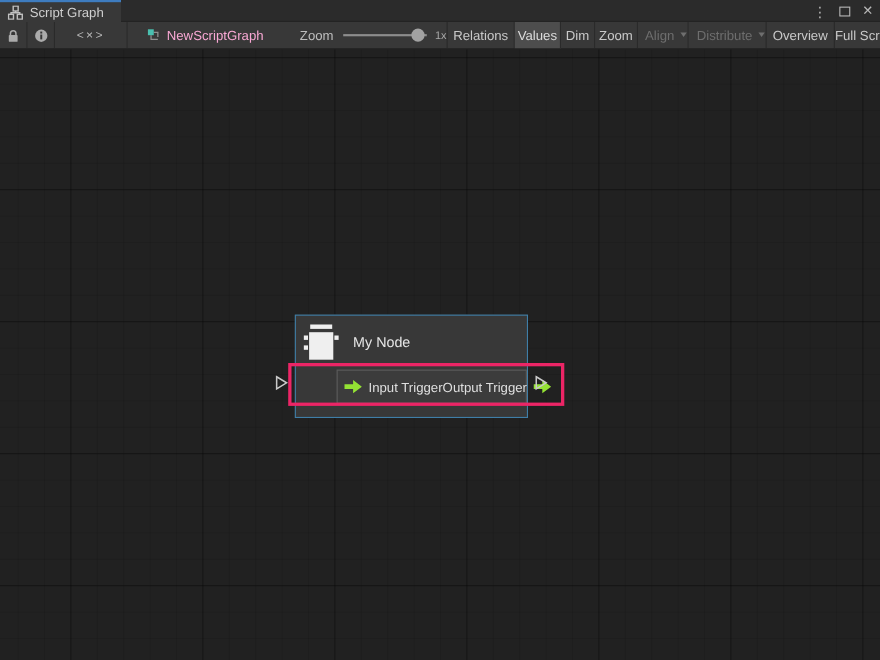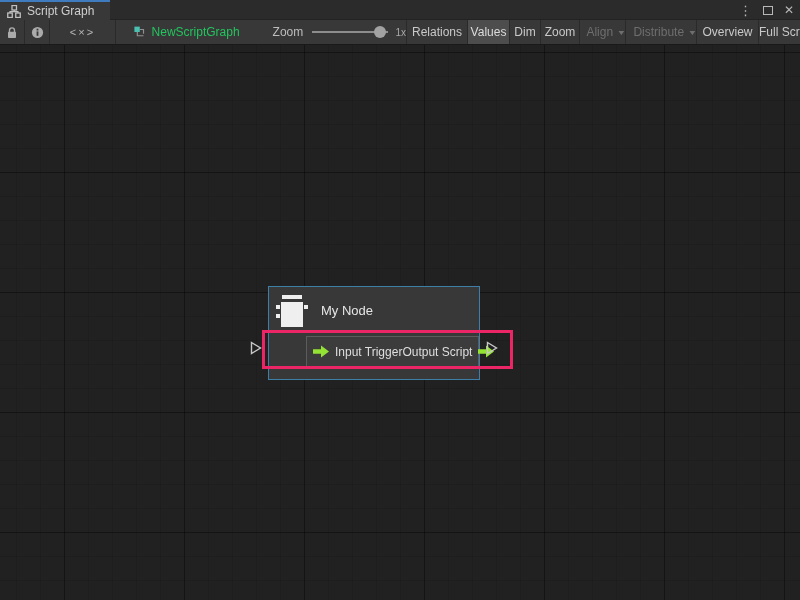--- a/index.html
+++ b/index.html
@@ -31,21 +31,21 @@
   .tbtn {
     flex:0 0 auto; display:flex; align-items:center; justify-content:center;
     border-right:1px solid #2a2a2a; height:24px;
   }
   .tbtn.icon-btn { width:25px; }
   .tbtn.code-btn { width:66px; color:#b9b9b9; letter-spacing:2px; font-size:11px; }
   .graph-sec {
     flex:0 0 auto; width:291px; display:flex; align-items:center;
     border-right:1px solid #2a2a2a; padding-left:18px; height:24px;
   }
-  .graph-name { margin-left:6px; color:#22c55e; }
+  .graph-name { margin-left:6px; color:#f9a8d4; }
   .zoom-label { margin-left:33px; color:#bdbdbd; }
   .slider-track { position:relative; width:92px; height:2px; background:#8d8d8d; margin:0 7px 0 9px; }
   .slider-handle { position:absolute; right:2px; top:-5px; width:12px; height:12px; border-radius:50%; background:#a2a2a2; }
   .zoom-value { font-size:10px; color:#a9a9a9; }
   .tbtn.txt { padding:0; }
   .w-relations{width:61px}.w-values{width:42px}.w-dim{width:31px}.w-carry{width:39px}
   .w-align{width:46px}.w-distribute{width:71px}.w-overview{width:62px}.w-fullscreen{width:72px;justify-content:flex-start;padding-left:8px}
   .tbtn.active { background:#4d4d4d; color:#dcdcdc; }
   .tbtn.disabled { color:#6e6e6e;justify-content:flex-end; }
   .caret { font-size:7px; margin-left:5px; transform:scaleX(1.4); display:inline-block; }
@@ -165,21 +165,21 @@
       <span class="node-title">My Node</span>
     </div>
     <div class="port-row">
       <span class="port">
         <svg width="16" height="13" viewBox="0 0 16 13">
           <path d="M0 4.3 h8 V0.5 L16 6.5 8 12.5 V8.7 H0 Z" fill="#94e234"></path>
         </svg>
         <span>Input Trigger</span>
       </span>
       <span class="port">
-        <span>Output Script</span>
+        <span>Output Trigger</span>
         <svg width="16" height="13" viewBox="0 0 16 13">
           <path d="M0 4.3 h8 V0.5 L16 6.5 8 12.5 V8.7 H0 Z" fill="#94e234"></path>
         </svg>
       </span>
     </div>
     <svg class="ext-port left" viewBox="0 0 12 14">
       <path d="M1.5 1.5 L10.5 7 L1.5 12.5 Z" fill="none" stroke="#c8c8c8" stroke-width="1.4"></path>
     </svg>
     <svg class="ext-port right" viewBox="0 0 12 14">
       <path d="M1.5 1.5 L10.5 7 L1.5 12.5 Z" fill="none" stroke="#c8c8c8" stroke-width="1.4"></path>

